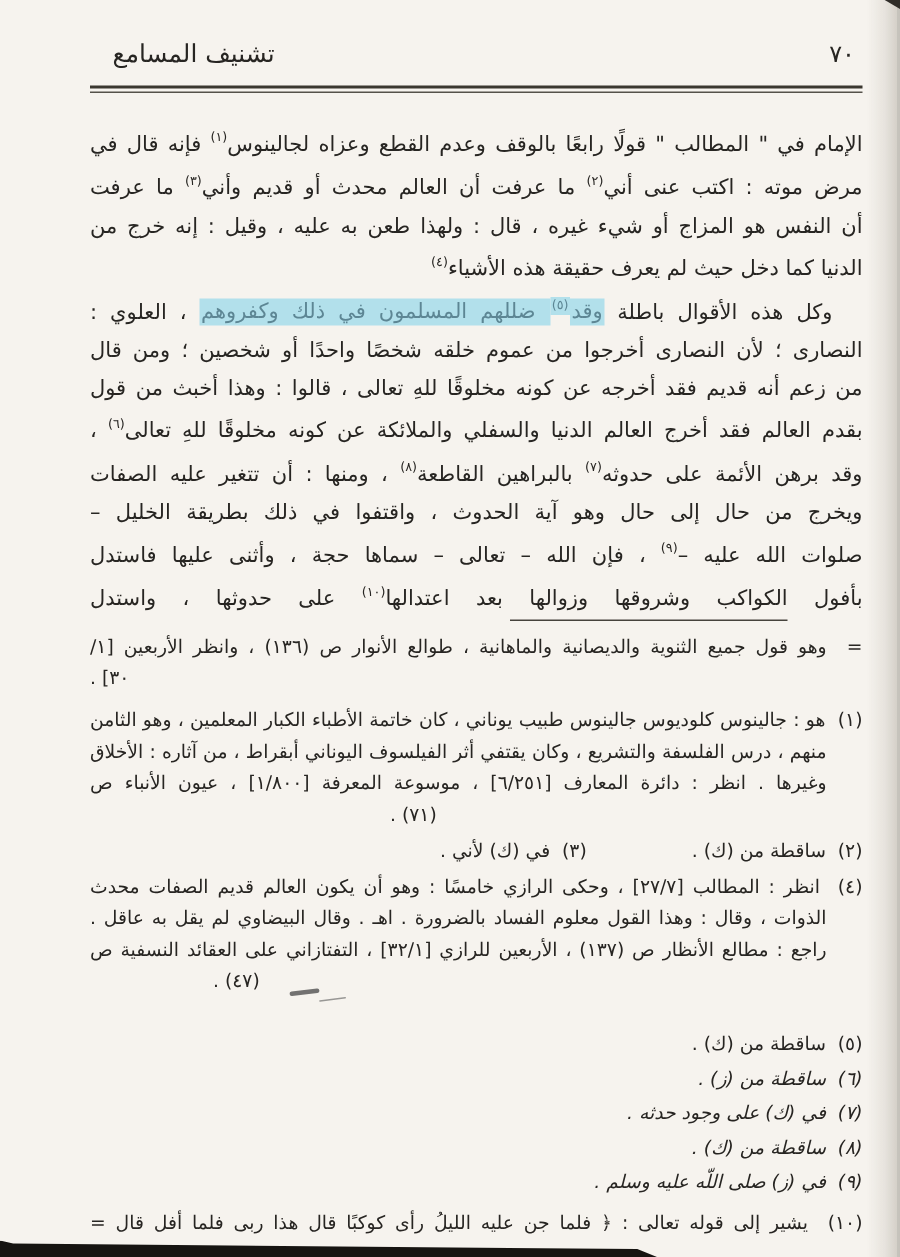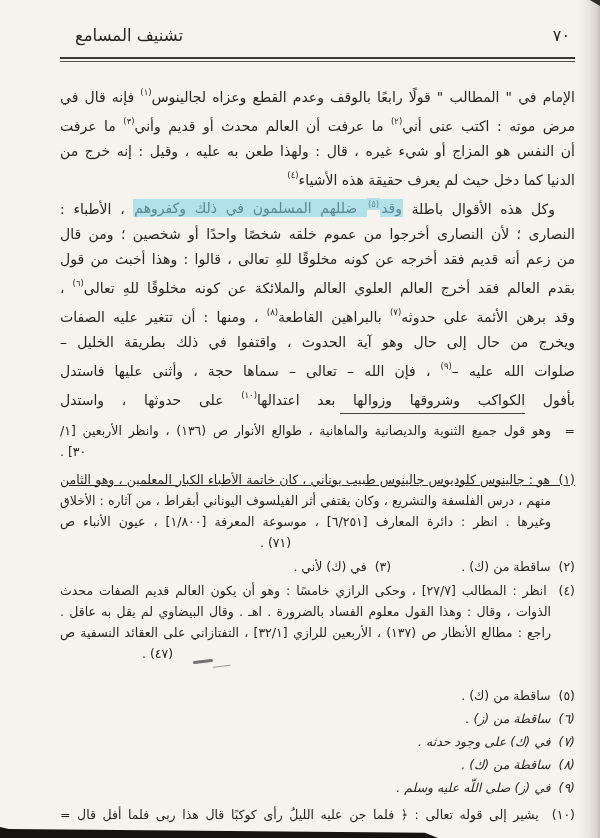--- a/index.html
+++ b/index.html
@@ -92,21 +92,21 @@
     line-height:21px;
     text-align:justify;
     text-align-last:justify;
   }
   .footnotes .tline.end{text-align:right;text-align-last:right;}
   .tline.hang{padding-right:24px;}
   .tline.fleft{text-align:left;text-align-last:left;}
   .tline.pl200{text-align:left;text-align-last:left;padding-left:200px;}
   .tline.pl80{text-align:left;text-align-last:left;padding-left:82px;}
   .mt2{margin-top:2px;font-style:italic;}.mt3{margin-top:3px;}.mt5{margin-top:21px;}
-  .mt6{margin-top:6px;}.mt7{margin-top:7px;text-decoration:underline;}
+  .mt6{margin-top:6px;}.mt7{margin-top:7px;}
   .seg-gap{display:inline-block;height:1px;}
 </style>
 </head>
 <body>
 
 <div class="page">
 
   <div class="edge-right"></div>
   <div class="corner-tr"></div>
   <div class="bottom-band"></div>
@@ -119,24 +119,24 @@
       <span class="booktitle">تشنيف المسامع</span>
     </div>
 
     <div class="headrule"></div>
 
     <div class="body">
         <div class="tline"><span class="">الإمام في " المطالب " قولًا رابعًا بالوقف وعدم القطع وعزاه لجالينوس</span><span class="fnref">(١)</span><span class=""> فإنه قال في</span></div>
         <div class="tline"><span class="">مرض موته : اكتب عنى أني</span><span class="fnref">(٢)</span><span class=""> ما عرفت أن العالم محدث أو قديم وأني</span><span class="fnref">(٣)</span><span class=""> ما عرفت</span></div>
         <div class="tline"><span class="">أن النفس هو المزاج أو شيء غيره ، قال : ولهذا طعن به عليه ، وقيل : إنه خرج من</span></div>
         <div class="tline end"><span class="">الدنيا كما دخل حيث لم يعرف حقيقة هذه الأشياء</span><span class="fnref">(٤)</span></div>
-        <div class="tline ind"><span class="">وكل هذه الأقوال باطلة </span><span class="hl">وقد</span><span class="fnref hl">(٥)</span><span class="hl"> ضللهم المسلمون في ذلك وكفروهم</span><span class=""> ، الأطباء :</span></div>
+        <div class="tline ind"><span class="">وكل هذه الأقوال باطلة </span><span class="hl">وقد</span><span class="fnref hl">(٥)</span><span class="hl"> ضللهم المسلمون في ذلك وكفروهم</span><span class=""> ، العلوي :</span></div>
         <div class="tline"><span class="">النصارى ؛ لأن النصارى أخرجوا من عموم خلقه شخصًا واحدًا أو شخصين ؛ ومن قال</span></div>
         <div class="tline"><span class="">من زعم أنه قديم فقد أخرجه عن كونه مخلوقًا للهِ تعالى ، قالوا : وهذا أخبث من قول</span></div>
-        <div class="tline"><span class="">بقدم العالم فقد أخرج العالم العلوي العالم والملائكة عن كونه مخلوقًا للهِ تعالى</span><span class="fnref">(٦)</span><span class=""> ،</span></div>
+        <div class="tline"><span class="">بقدم العالم فقد أخرج العالم الدنيا والسفلي والملائكة عن كونه مخلوقًا للهِ تعالى</span><span class="fnref">(٦)</span><span class=""> ،</span></div>
         <div class="tline"><span class="">وقد برهن الأئمة على حدوثه</span><span class="fnref">(٧)</span><span class=""> بالبراهين القاطعة</span><span class="fnref">(٨)</span><span class=""> ، ومنها : أن تتغير عليه الصفات</span></div>
         <div class="tline"><span class="">ويخرج من حال إلى حال وهو آية الحدوث ، واقتفوا في ذلك بطريقة الخليل –</span></div>
         <div class="tline"><span class="">صلوات الله عليه –</span><span class="fnref">(٩)</span><span class=""> ، فإن الله – تعالى – سماها حجة ، وأثنى عليها فاستدل</span></div>
         <div class="tline"><span class="">بأفول الكواكب وشروقها وزوالها بعد اعتدالها</span><span class="fnref">(١٠)</span><span class=""> على حدوثها ، واستدل</span></div>
       </div>
 
     <div class="fnsep"></div>
 
     <div class="footnotes">
         <div class="tline"><span class="">=&nbsp; وهو قول جميع الثنوية والديصانية والماهانية ، طوالع الأنوار ص (١٣٦) ، وانظر الأربعين [١/</span></div>

